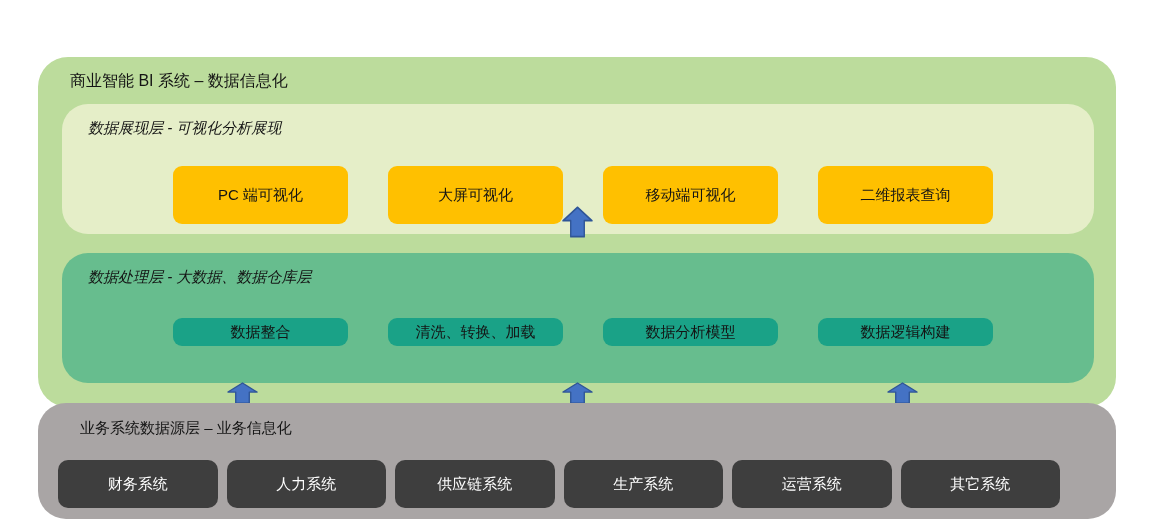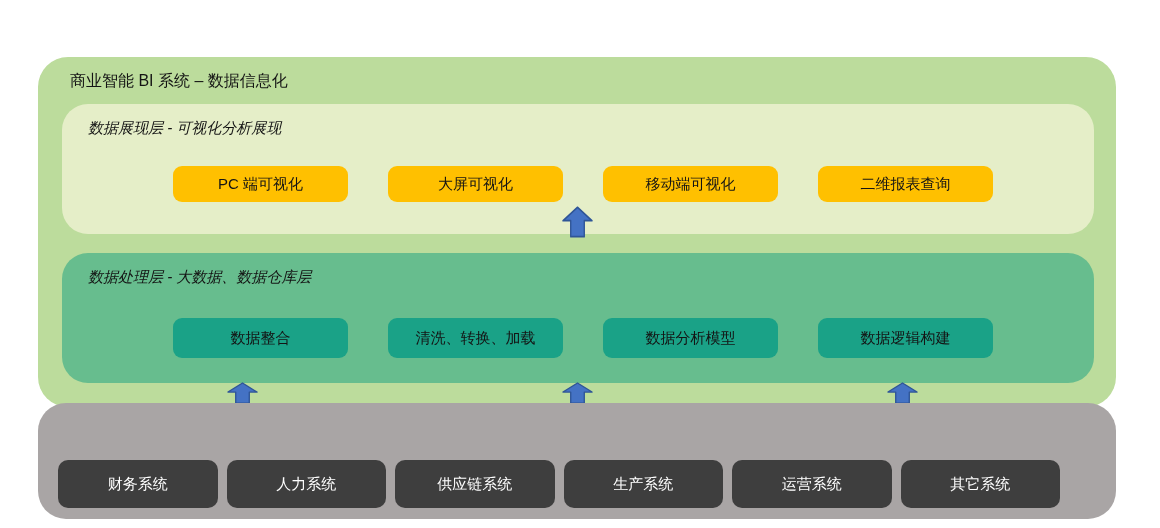--- a/index.html
+++ b/index.html
@@ -36,22 +36,22 @@
   .box-row {
     position: absolute; left: 111px; display: flex; gap: 40px;
   }
   .presentation-layer .box-row { top: 62px; }
   .processing-layer .box-row   { top: 65px; }
 
   .pill-box {
     width: 175px; display: flex; align-items: center; justify-content: center;
     font-size: 15px; color: #141414; white-space: nowrap;
   }
-  .orange-box { height: 36px; background: #ffc000; border-radius: 9px; }
-  .teal-box   { height: 40px; background: #1aa287; border-radius: 9px; }
+  .orange-box { height: 58px; background: #ffc000; border-radius: 9px; }
+  .teal-box   { height: 28px; background: #1aa287; border-radius: 9px; }
 
   
   .source-container {
     position: absolute; left: 38px; top: 403px;
     width: 1078px; height: 116px;
     background: #a9a5a5; border-radius: 28px;
   }
   .source-title {
     position: absolute; left: 42px; top: 14px;
     font-size: 15px; line-height: 21px; color: #141414;
@@ -117,20 +117,21 @@
     <polygon points="16,1 31,11 23,11 23,23 9,23 9,11 1,11" fill="#4472c4" stroke="#2f5597" stroke-width="1.4" stroke-linejoin="round"></polygon>
   </svg>
 </span>
 <span class="up-arrow arrow-src-3">
   <svg viewBox="0 0 32 24" preserveAspectRatio="none">
     <polygon points="16,1 31,11 23,11 23,23 9,23 9,11 1,11" fill="#4472c4" stroke="#2f5597" stroke-width="1.4" stroke-linejoin="round"></polygon>
   </svg>
 </span>
 
 <div class="source-container">
+  <div class="source-title">业务系统数据源层 – 业务信息化</div>
   <div class="source-box-row">
     <div class="source-box">财务系统</div>
     <div class="source-box">人力系统</div>
     <div class="source-box">供应链系统</div>
     <div class="source-box">生产系统</div>
     <div class="source-box">运营系统</div>
     <div class="source-box">其它系统</div>
   </div>
 </div>
 

